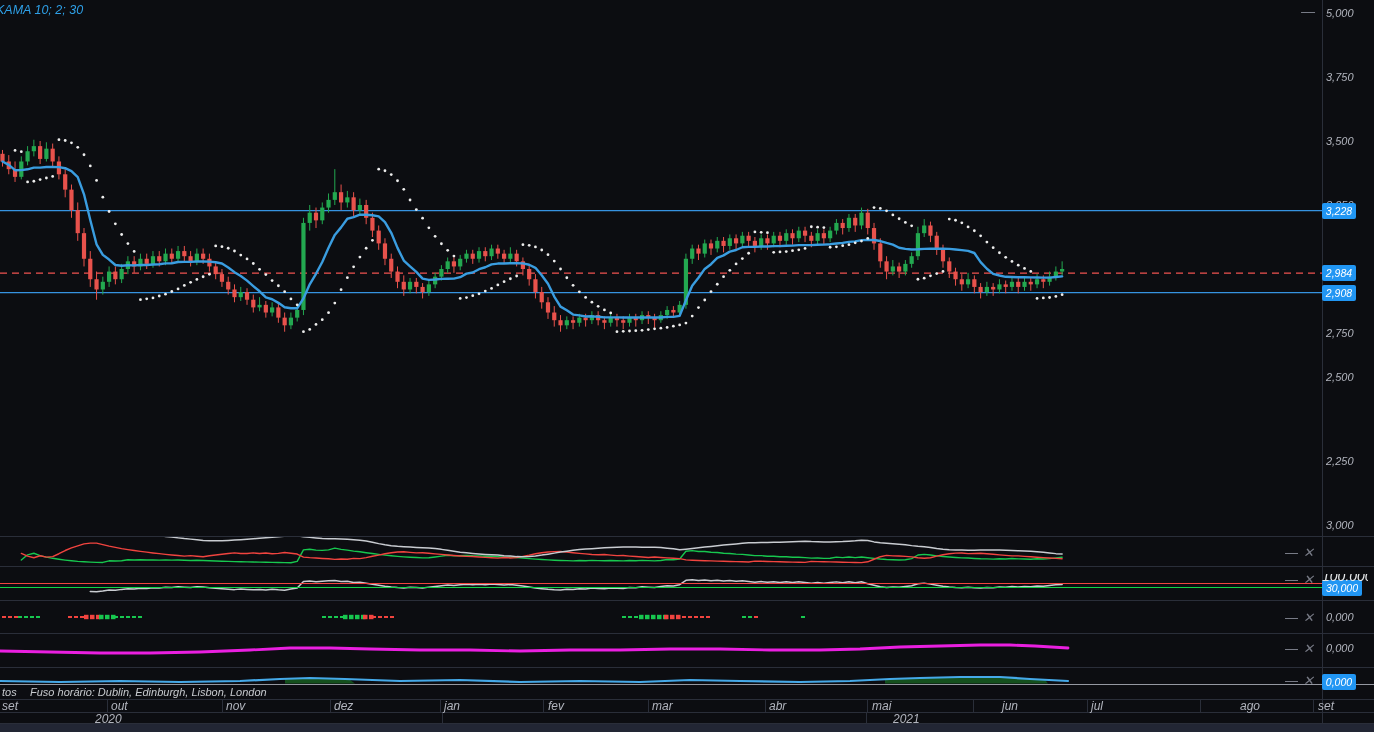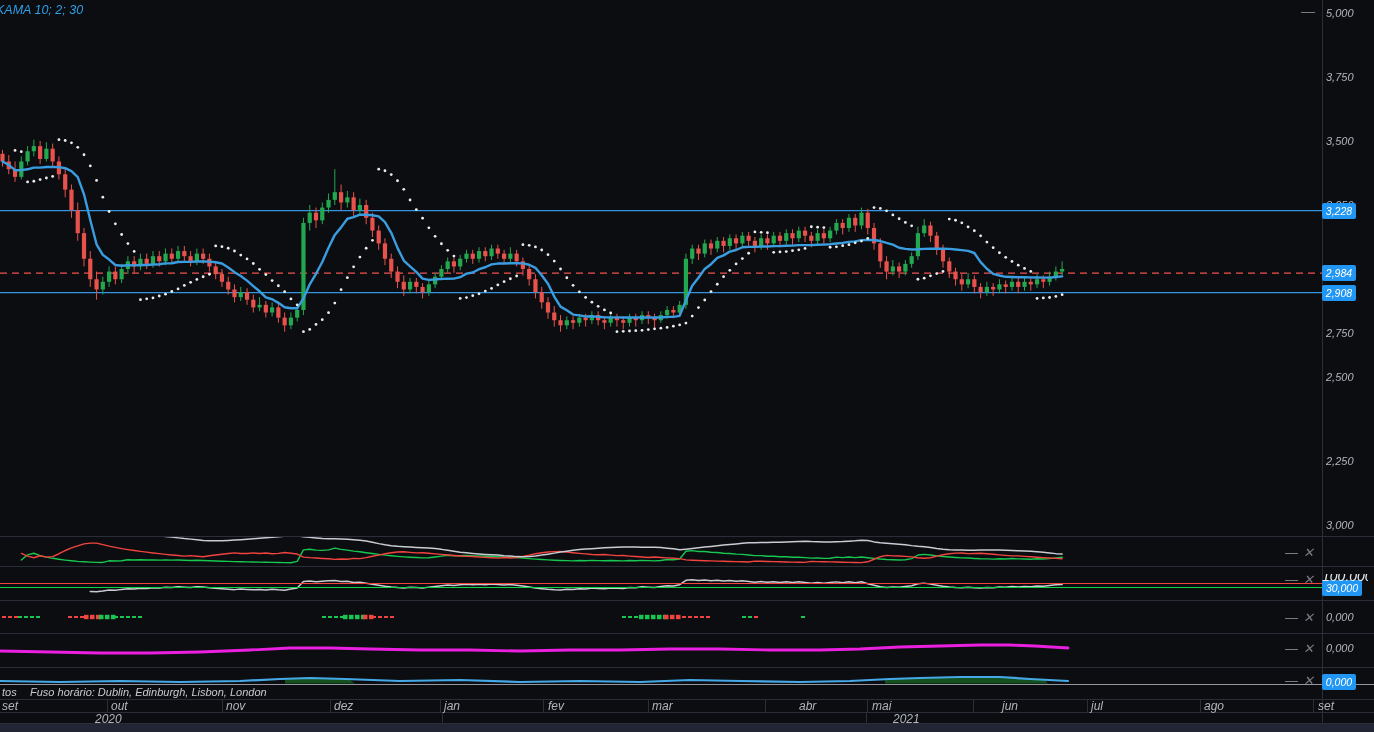--- a/index.html
+++ b/index.html
@@ -673,25 +673,25 @@
       <div class="plabel" style="top: 202.632px;">3,228</div>
       <div class="plabel" style="top: 265.096px;">2,984</div>
       <div class="plabel" style="top: 284.552px;">2,908</div>
       <div class="mon" style="left: 2px; top: 701px;">set</div>
       <div class="mon" style="left: 111px; top: 701px;">out</div>
       <div class="mon" style="left: 226px; top: 701px;">nov</div>
       <div class="mon" style="left: 334px; top: 701px;">dez</div>
       <div class="mon" style="left: 444px; top: 701px;">jan</div>
       <div class="mon" style="left: 548px; top: 701px;">fev</div>
       <div class="mon" style="left: 652px; top: 701px;">mar</div>
-      <div class="mon" style="left: 799px; top: 701px;">abr</div>
+      <div class="mon" style="left: 769px; top: 701px;">abr</div>
       <div class="mon" style="left: 872px; top: 701px;">mai</div>
       <div class="mon" style="left: 978px; top: 701px; margin-left: 24px;">jun</div>
       <div class="mon" style="left: 1091px; top: 701px;">jul</div>
-      <div class="mon" style="left: 1204px; top: 701px;">ago</div>
+      <div class="mon" style="left: 1240px; top: 701px;">ago</div>
       <div class="mon" style="left: 1318px; top: 701px;">set</div>
       <div class="mon" style="left: 95px; top: 714px;">2020</div>
       <div class="mon" style="left: 893px; top: 714px;">2021</div>
       <div class="btn" style="left: 1285px; top: 546px;">—</div>
       <div class="btn" style="left: 1303px; top: 546px;">✕</div>
       <div class="plabel" style="top: 580px; width: 40px;">30,000</div>
       <div class="btn" style="left: 1285px; top: 573px;">—</div>
       <div class="btn" style="left: 1303px; top: 573px;">✕</div>
       <div class="tick" style="top: 611px;">0,000</div>
       <div class="btn" style="left: 1285px; top: 611px;">—</div>

